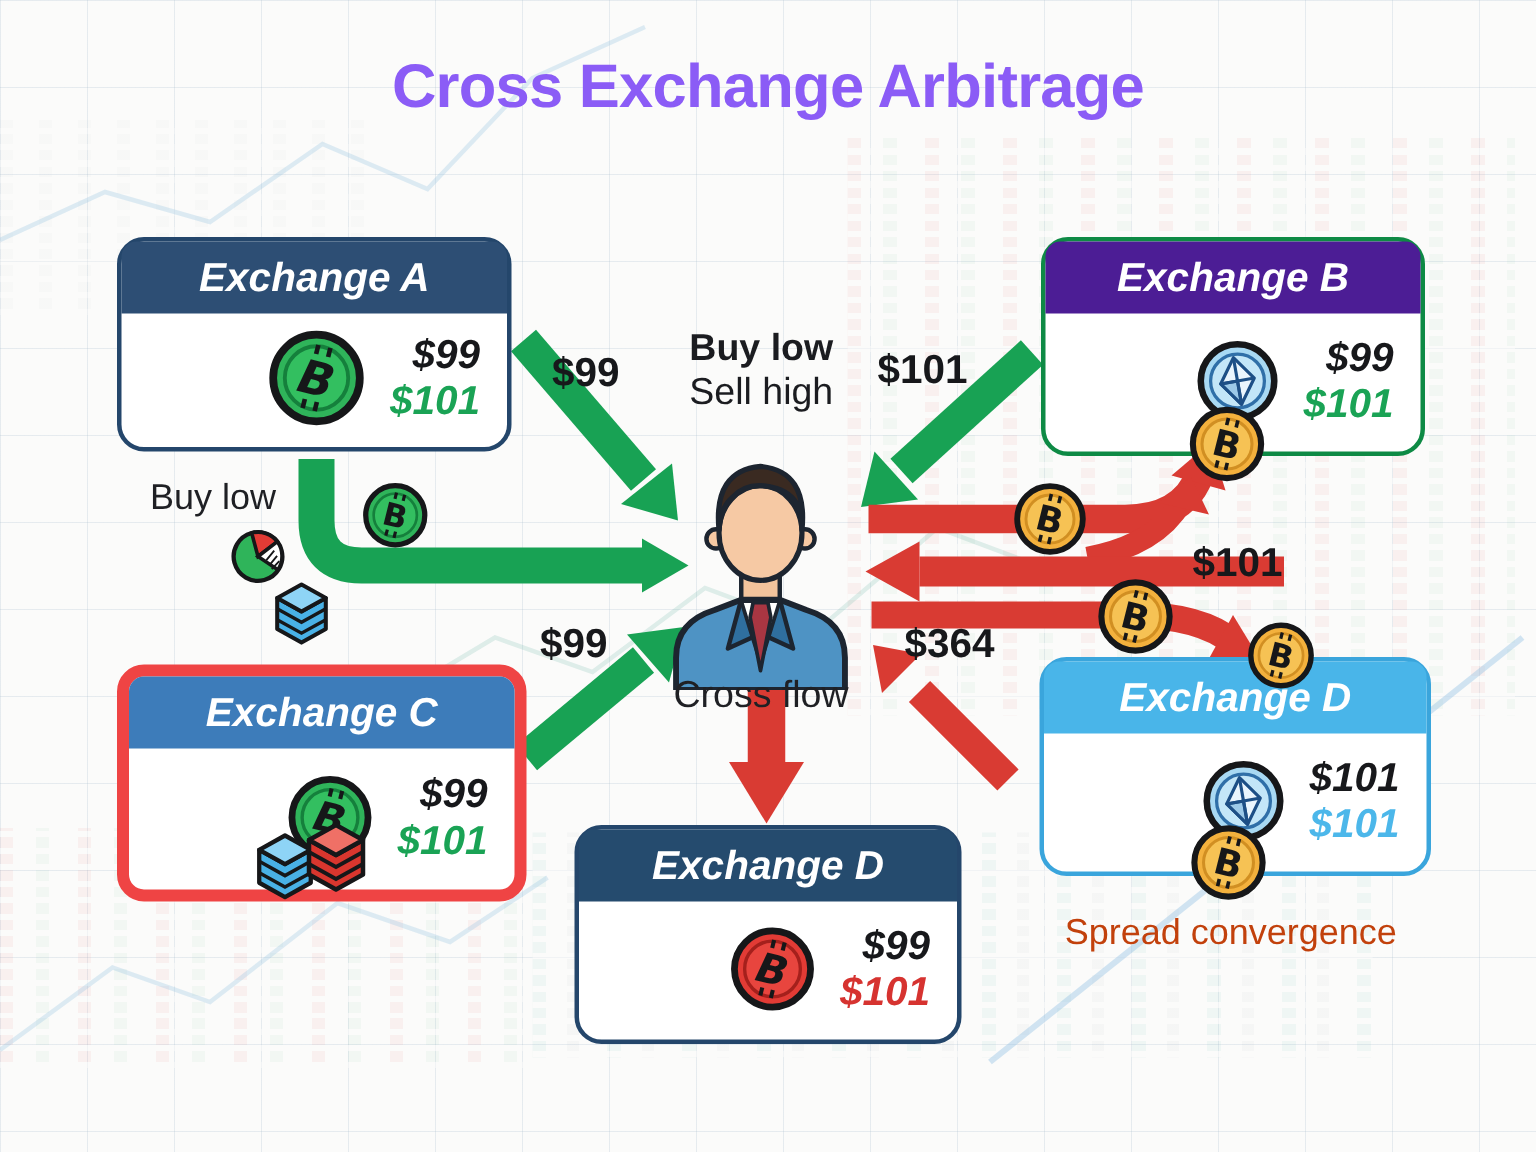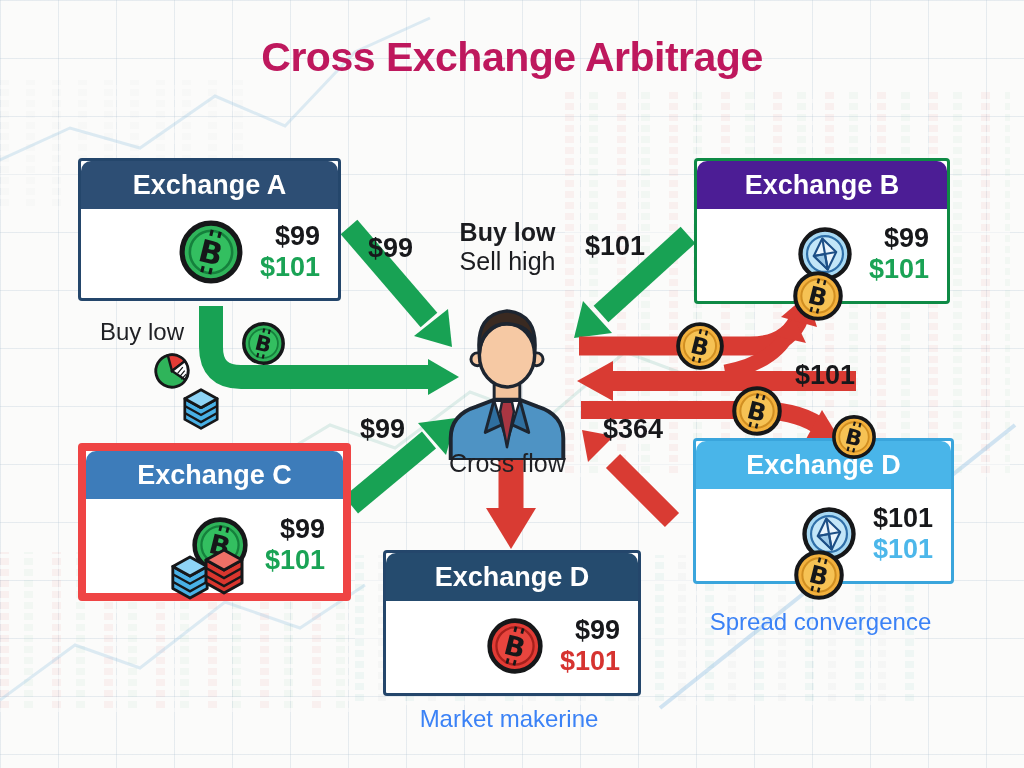--- a/index.html
+++ b/index.html
@@ -12,36 +12,36 @@
   .mosaic{position:absolute;z-index:0;opacity:.55;}
   .m-red{background-image:repeating-linear-gradient(0deg,#fbfbfa 0 4px,transparent 4px 11px),
          repeating-linear-gradient(90deg,rgba(224,104,104,.14) 0 9px,transparent 9px 24px,rgba(120,190,150,.12) 24px 33px,transparent 33px 52px);}
   .m-teal{background-image:repeating-linear-gradient(0deg,#fbfbfa 0 4px,transparent 4px 11px),
           repeating-linear-gradient(90deg,rgba(90,180,170,.13) 0 9px,transparent 9px 23px,rgba(150,160,170,.10) 23px 31px,transparent 31px 50px);}
   .m-gray{background-image:repeating-linear-gradient(0deg,#fbfbfa 0 4px,transparent 4px 11px),
           repeating-linear-gradient(90deg,rgba(160,170,180,.12) 0 9px,transparent 9px 26px);}
   .bglines{position:absolute;inset:0;z-index:0;}
   .arrows{position:absolute;inset:0;z-index:2;pointer-events:none;}
   .title{position:absolute;left:0;top:34px;width:1024px;text-align:center;z-index:5;
-         font-size:41px;font-weight:800;color:#be185d;letter-spacing:-.5px;}
-  .box{position:absolute;background:#fff;border-radius:4px;z-index:3;}
+         font-size:41px;font-weight:800;color:#8b5cf6;letter-spacing:-.5px;}
+  .box{position:absolute;background:#fff;border-radius:18px;z-index:3;font-style:italic;}
   .box-header{height:48px;border-radius:10px 10px 0 0;display:flex;align-items:center;justify-content:center;
               color:#fff;font-weight:700;font-size:27px;}
   .box-body{display:flex;align-items:center;justify-content:flex-end;gap:16px;padding:0 18px;}
   .prices{text-align:right;font-weight:800;font-size:27px;line-height:1.14;}
   .b-navy{border:3px solid #24466b;} .b-navy .box-header{background:#2d4e74;}
   .b-green{border:3px solid #0e8a45;} .b-green .box-header{background:#4c1d95;}
   .b-blue{border:8px solid #ef4444;} .b-blue .box-header{background:#3d7cba;}
   .b-navy2{border:3px solid #24466b;} .b-navy2 .box-header{background:#254b6e;}
   .b-sky{border:3px solid #3aa5dc;} .b-sky .box-header{background:#49b5e9;}
   .pk{color:#17181b;} .pg{color:#1aa355;} .pr{color:#d63330;} .ps{color:#4cb7ea;}
   .icon{position:absolute;z-index:4;}
   .label{position:absolute;z-index:5;color:#17181b;white-space:nowrap;}
   .price-label{font-size:27px;font-weight:700;}
-  .caption{position:absolute;z-index:5;font-size:24px;color:#3b82f6;text-align:center;}
+  .caption{position:absolute;z-index:5;font-size:24px;color:#c2410c;text-align:center;}
   .strategy{position:absolute;left:425px;top:218px;width:165px;text-align:center;z-index:5;color:#1b1c20;}
   .strategy .l1{font-size:25px;font-weight:800;}
   .strategy .l2{font-size:25px;font-weight:400;}
   .plain{font-size:24px;font-weight:400;color:#1f2024;}
   .trader{position:absolute;left:432px;top:302px;z-index:3;}
   .defs{position:absolute;width:0;height:0;overflow:hidden;}
 </style>
 </head>
 <body>
 
@@ -293,15 +293,14 @@
     <div class="l1">Buy low</div>
     <div class="l2">Sell high</div>
   </div>
   <div class="label price-label" style="left:368px;top:233px">$99</div>
   <div class="label price-label" style="left:585px;top:231px">$101</div>
   <div class="label price-label" style="left:360px;top:414px">$99</div>
   <div class="label price-label" style="left:603px;top:414px">$364</div>
   <div class="label price-label" style="left:795px;top:360px">$101</div>
   <div class="label plain" style="left:100px;top:318px">Buy low</div>
   <div class="label plain" style="left:449px;top:449px;font-size:25px">Cross flow</div>
-  <div class="caption" style="left:383px;top:705px;width:252px">Market makerine</div>
   <div class="caption" style="left:673px;top:608px;width:295px">Spread convergence</div>
 </div>
 
 </body></html>

